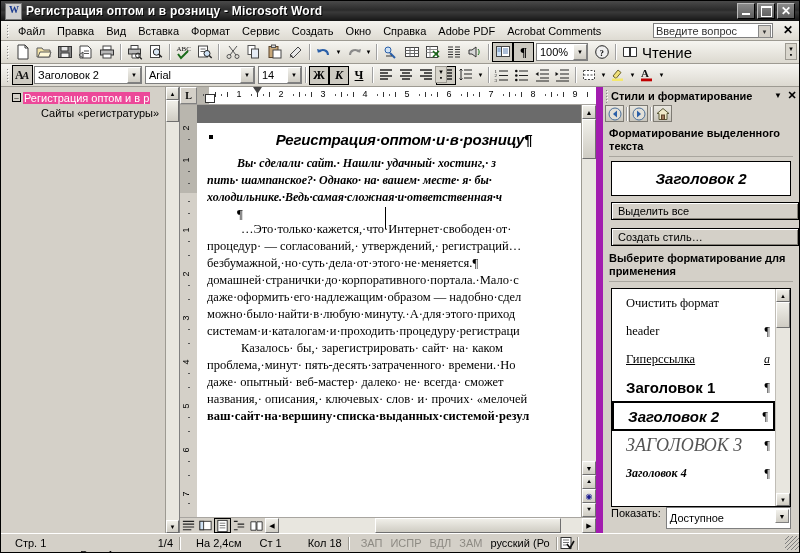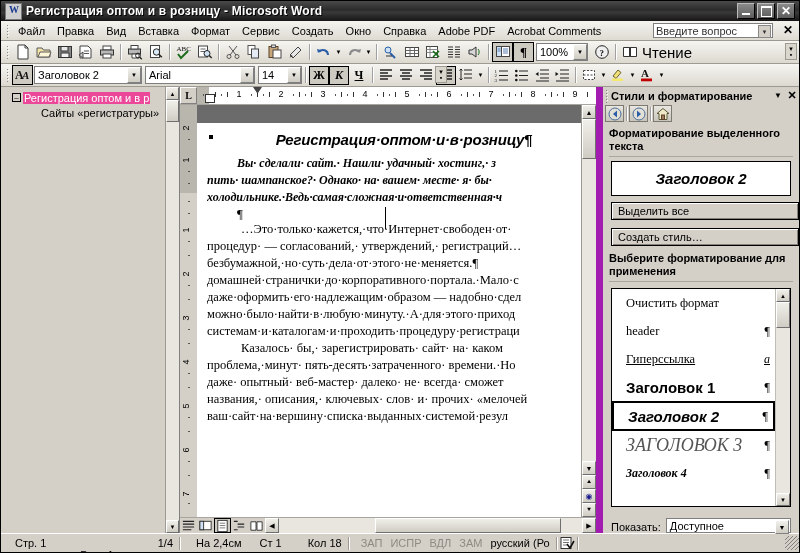--- a/index.html
+++ b/index.html
@@ -193,23 +193,23 @@
      font-size:11px;padding:2px 6px;margin:6px 0 0 8px;}
   .tp-listwrap{margin:2px 8px 0 8px;flex:1 1 auto;min-height:0;display:flex;
      border:1px solid #000;background:#fff;}
   .tp-list{flex:1 1 auto;overflow:hidden;position:relative;}
   .tp-item{display:flex;align-items:center;justify-content:space-between;
      height:28px;padding:0 5px 0 14px;box-sizing:border-box;}
   .tp-item .mark{font-family:"Liberation Serif",serif;font-size:12px;padding-left:4px;}
   .tp-item.sel{border:2px solid #000;height:30px;}
   .tp-scroll{width:14px;flex:0 0 14px;background:#e8e6df;border-left:1px solid #c0bdb6;
      display:flex;flex-direction:column;}
-  .tp-show{height:26px;flex:0 0 26px;display:flex;align-items:flex-end;padding:0 8px;gap:5px;}
+  .tp-show{height:26px;flex:0 0 26px;display:flex;align-items:flex-start;padding:0 8px;gap:5px;}
   .tp-show .lbl{font-size:11px;}
-  .tp-show .sel-box{flex:1 1 auto;height:15px;background:#fff;border:1px solid #7f7f7f;
+  .tp-show .sel-box{flex:1 1 auto;height:22px;background:#fff;border:1px solid #7f7f7f;
      display:flex;align-items:center;font-size:11px;padding-left:3px;position:relative;box-sizing:border-box;}
   .tp-show .sel-box .cbtn{position:absolute;right:1px;top:1px;width:14px;height:14px;
      background:linear-gradient(to bottom,#f2f1ec,#cfccc3);border:1px solid #fff;
      border-right-color:#808080;border-bottom-color:#808080;
      display:flex;align-items:center;justify-content:center;font-size:7px;box-sizing:border-box;}
 
   
   .s-clear{font-family:"Liberation Serif",serif;font-size:12.5px;}
   .s-header{font-family:"Liberation Serif",serif;font-size:12.5px;}
   .s-link{font-family:"Liberation Serif",serif;font-size:12.5px;text-decoration:underline;}
@@ -705,21 +705,21 @@
                 <div style="white-space:nowrap;overflow:hidden;">даже·оформить·его·надлежащим·образом — надобно·сдел</div>
                 <div style="white-space:nowrap;overflow:hidden;">можно·было·найти·в·любую·минуту.·А·для·этого·приход</div>
                 <div style="white-space:nowrap;overflow:hidden;">системам·и·каталогам·и·проходить·процедуру·регистраци</div>
               </div>
 
               <div class="body-para">
                 <div style="text-indent:34px;white-space:nowrap;overflow:hidden;">Казалось· бы,· зарегистрировать· сайт· на· каком</div>
                 <div style="white-space:nowrap;overflow:hidden;">проблема,·минут· пять-десять·затраченного· времени.·Но</div>
                 <div style="white-space:nowrap;overflow:hidden;">даже· опытный· веб-мастер· далеко· не· всегда· сможет</div>
                 <div style="white-space:nowrap;overflow:hidden;">названия,· описания,· ключевых· слов· и· прочих· «мелочей</div>
-                <div style="white-space:nowrap;overflow:hidden;">ваш·сайт·на·вершину·списка·выданных·системой·резул</div>
+                <div style="white-space:nowrap;overflow:hidden;font-weight:bold;">ваш·сайт·на·вершину·списка·выданных·системой·резул</div>
               </div>
 
             </div>
           </div>
         </div>
 
         <div class="vscroll">
           <div class="vs-extra">▲</div>
           <div class="sb-thumb" style="height:40px;flex:0 0 40px;"></div>
           <div class="sb-track"></div>

